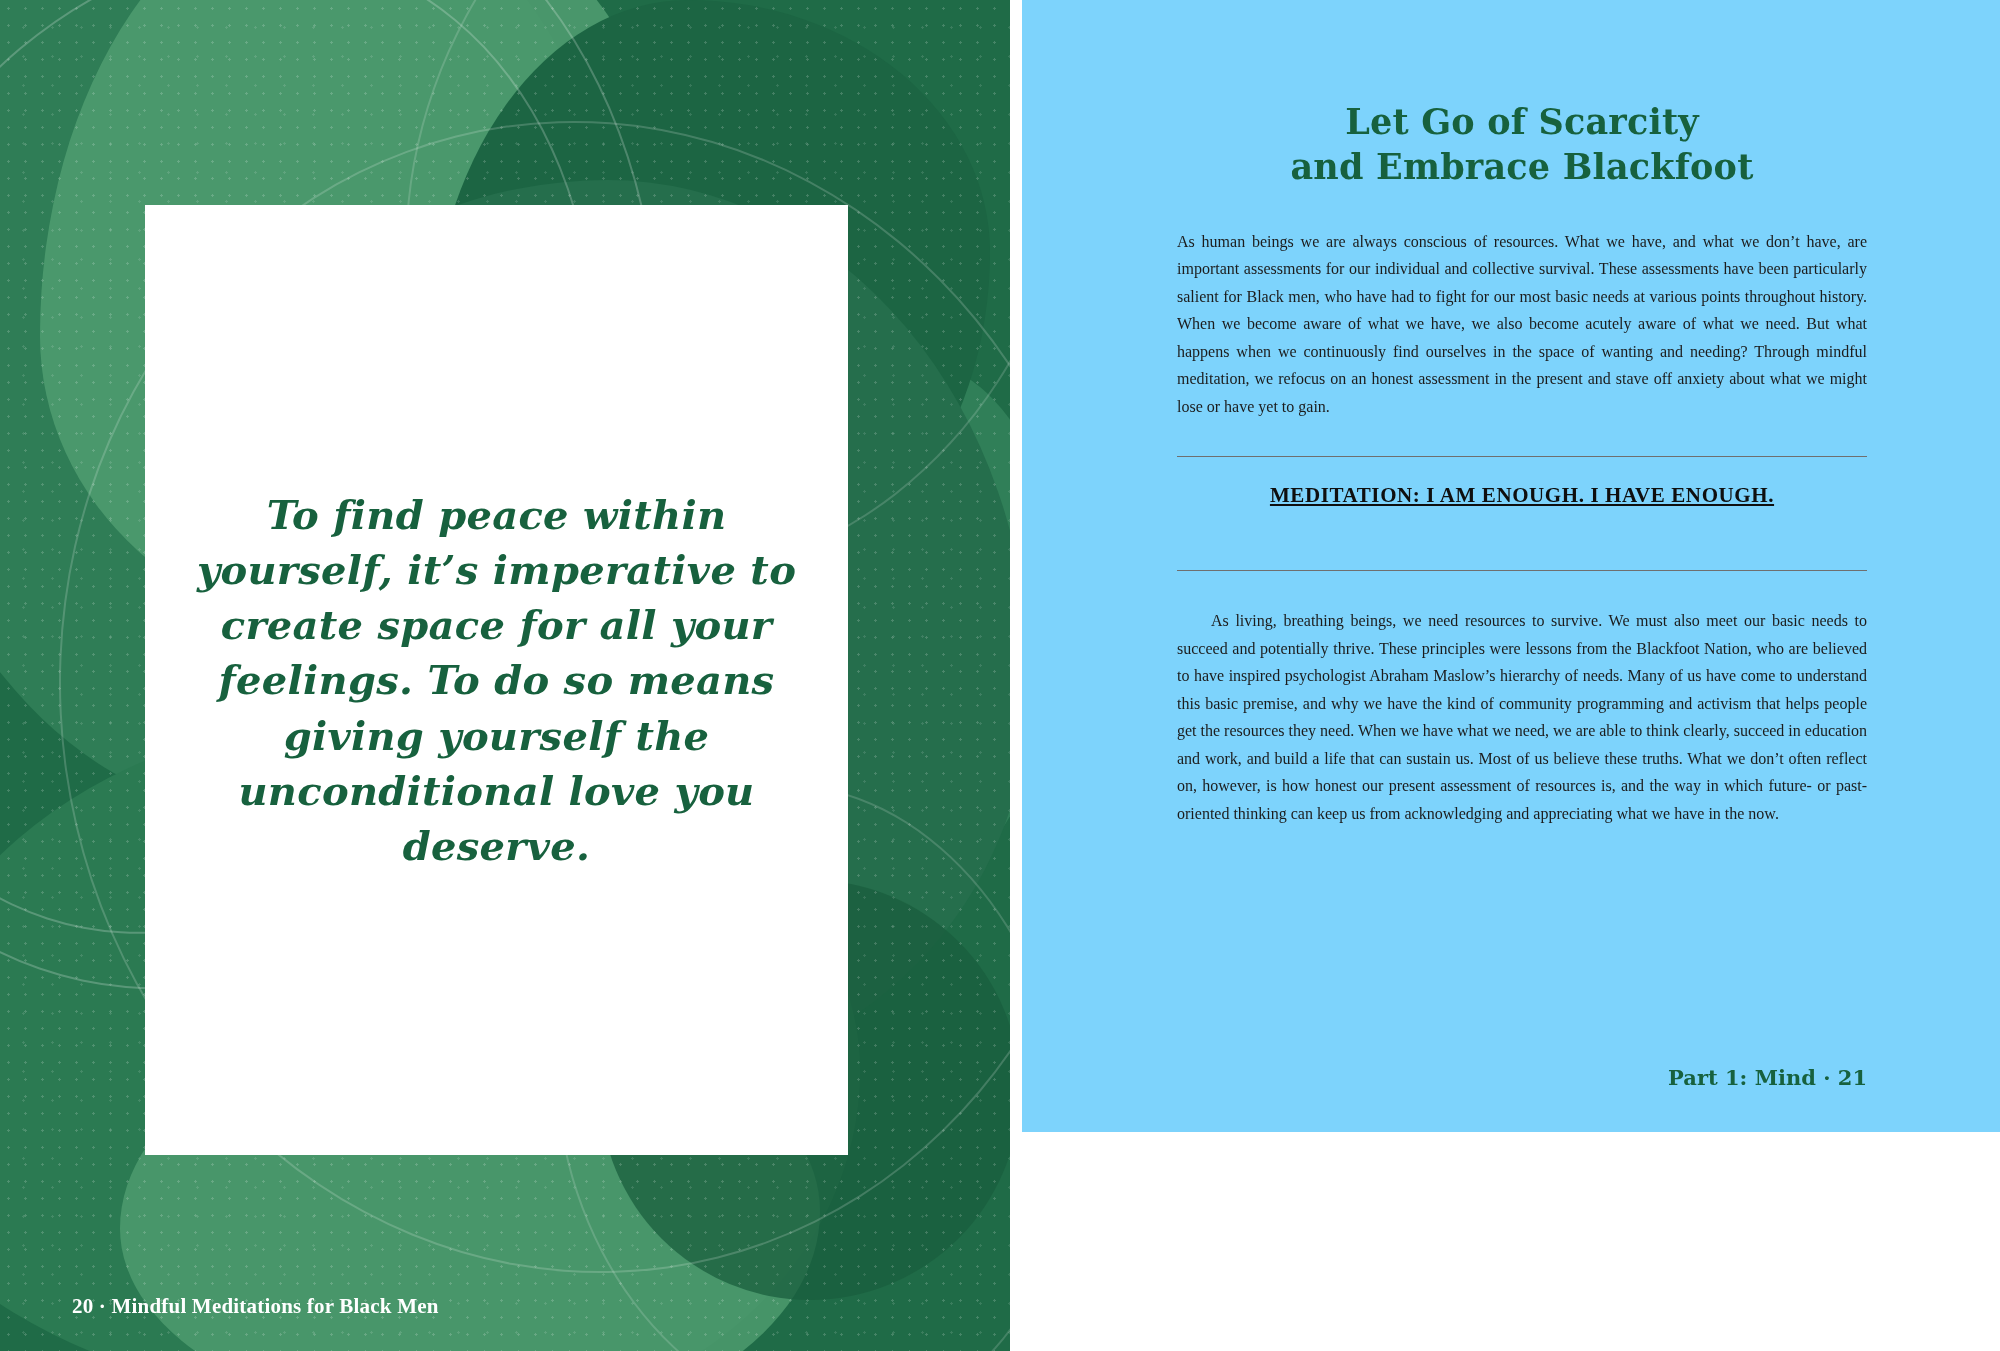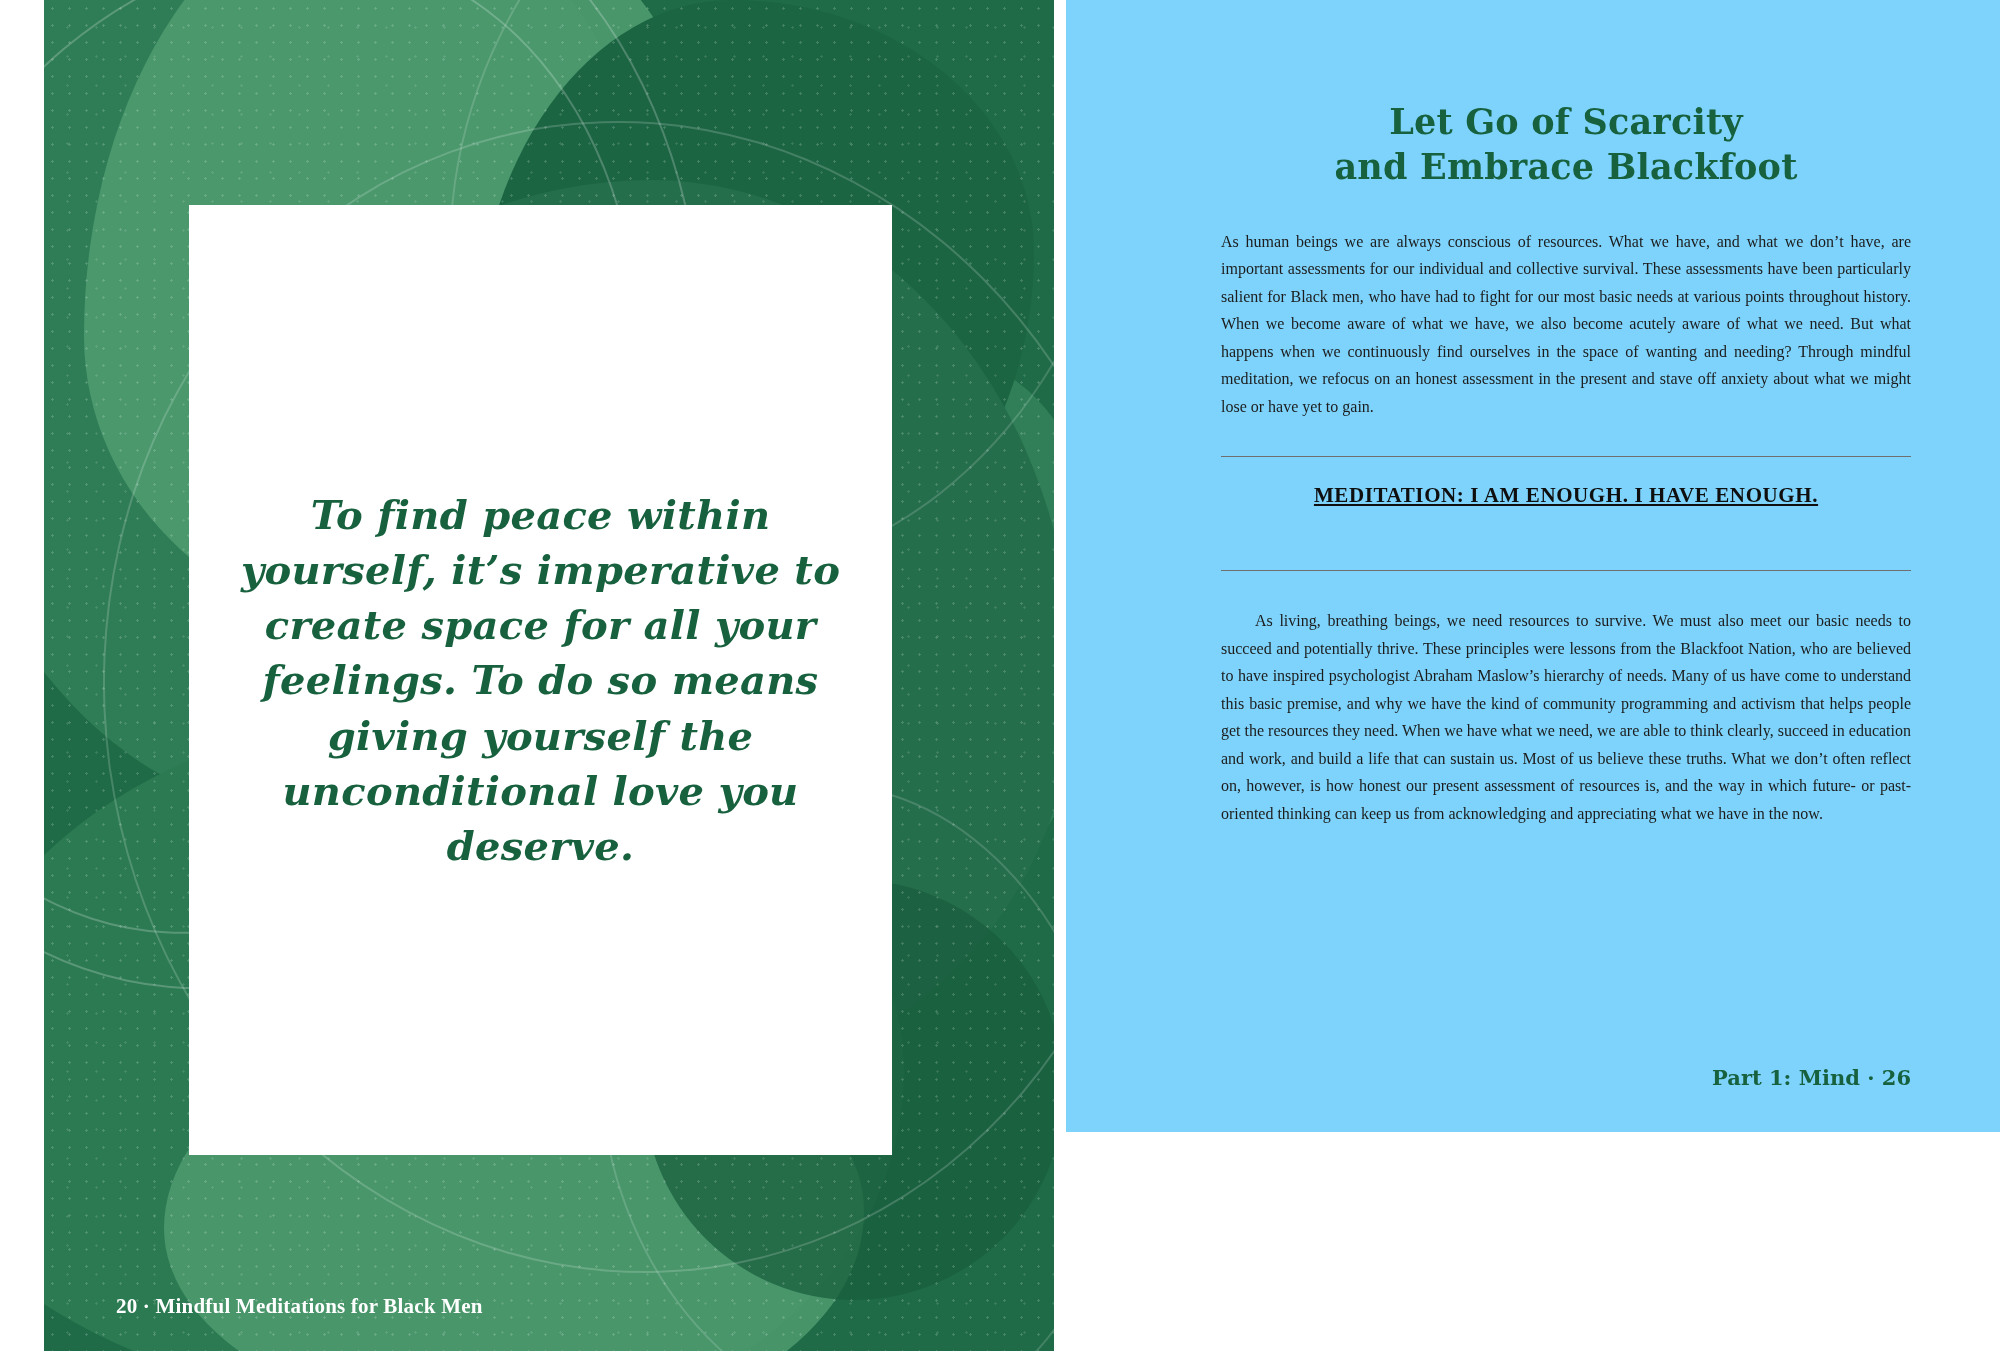--- a/index.html
+++ b/index.html
@@ -21,21 +21,20 @@
   }
 
   
   .page-left {
     position: relative;
     width: 1010px;
     height: 1351px;
     background: #1f6b47;
     overflow: hidden;
     flex: 0 0 auto;
-    margin-left: 44px;
   }
   .bg-layer {
     position: absolute;
     inset: 0;
     overflow: hidden;
   }
   .blob {
     position: absolute;
     border-radius: 50%;
   }
@@ -258,16 +257,16 @@
 
       <p class="body">As human beings we are always conscious of resources. What we have, and what we don’t have, are important assessments for our individual and collective survival. These assessments have been particularly salient for Black men, who have had to fight for our most basic needs at various points throughout history. When we become aware of what we have, we also become acutely aware of what we need. But what happens when we continuously find ourselves in the space of wanting and needing? Through mindful meditation, we refocus on an honest assessment in the present and stave off anxiety about what we might lose or have yet to gain.</p>
 
       <hr class="rule">
       <div class="meditation">MEDITATION: I AM ENOUGH. I HAVE ENOUGH.</div>
       <hr class="rule after-rule">
 
       <p class="body indent">As living, breathing beings, we need resources to survive. We must also meet our basic needs to succeed and potentially thrive. These principles were lessons from the Blackfoot Nation, who are believed to have inspired psychologist Abraham Maslow’s hierarchy of needs. Many of us have come to understand this basic premise, and why we have the kind of community programming and activism that helps people get the resources they need. When we have what we need, we are able to think clearly, succeed in education and work, and build a life that can sustain us. Most of us believe these truths. What we don’t often reflect on, however, is how honest our present assessment of resources is, and the way in which future- or past-oriented thinking can keep us from acknowledging and appreciating what we have in the now.</p>
     </div>
 
-    <div class="folio-right">Part 1: Mind · 26</div>
+    <div class="folio-right">Part 1: Mind · 21</div>
   </div>
 
 </div>
 
 </body></html>

